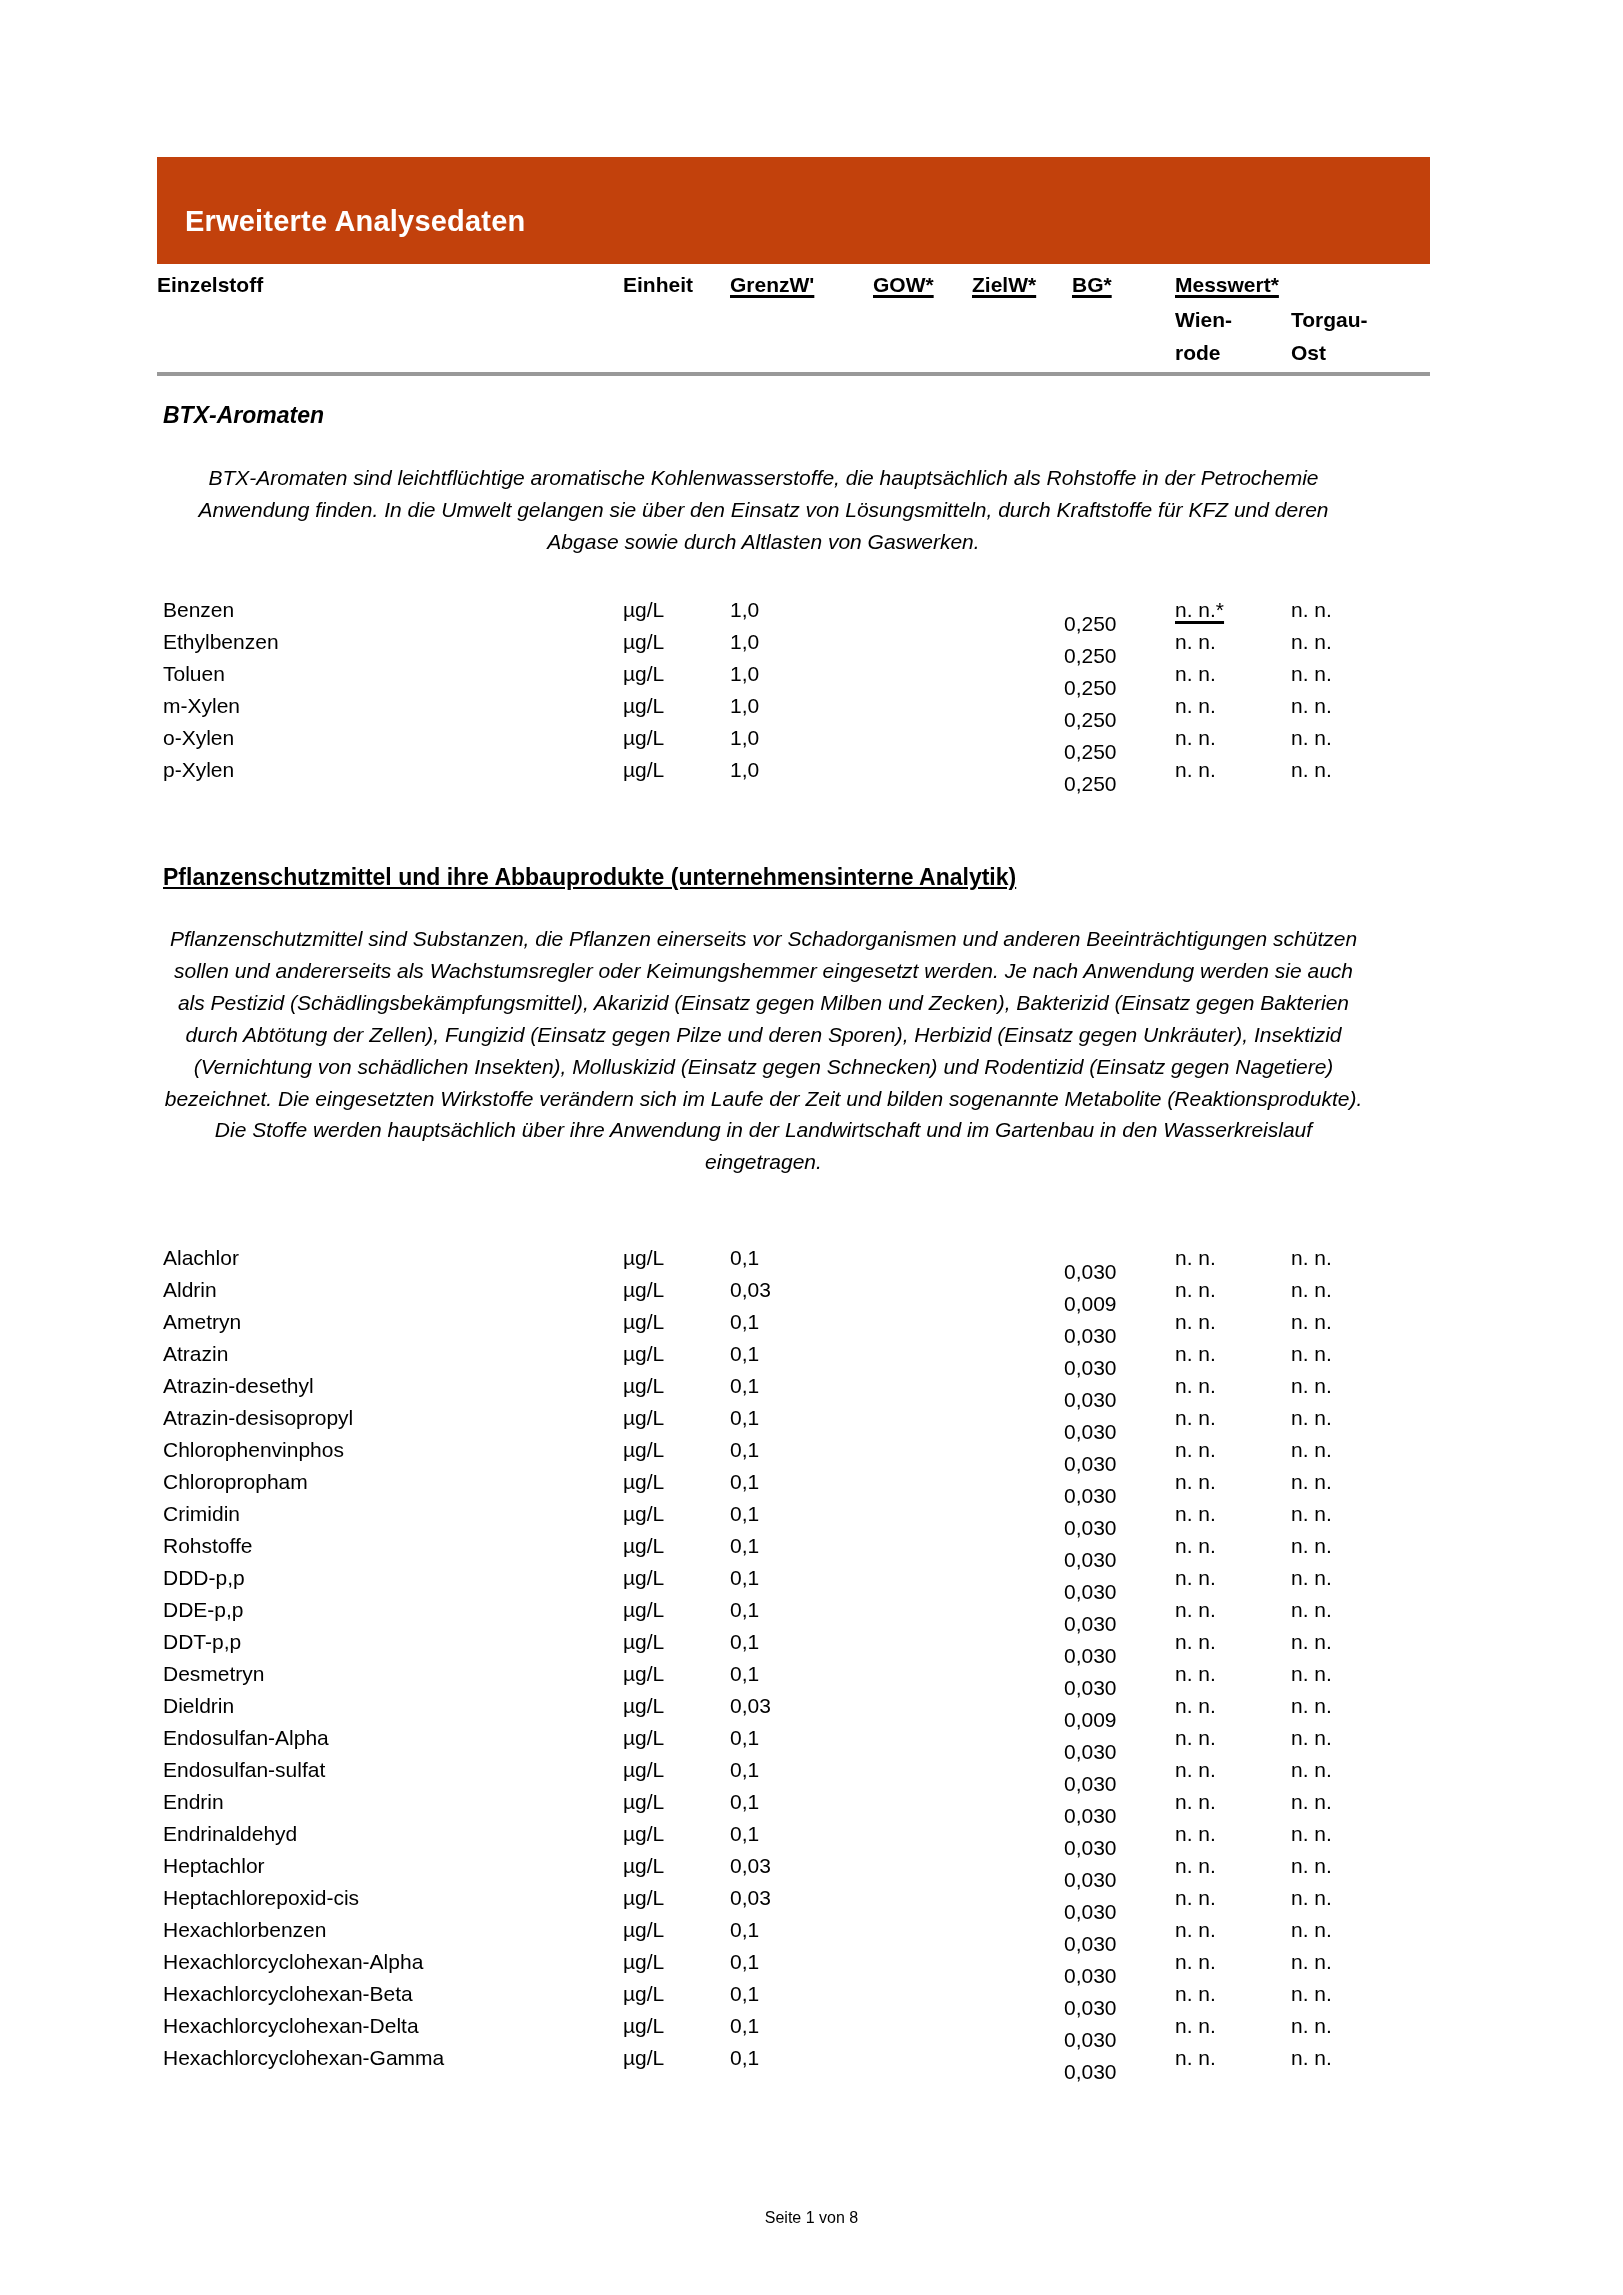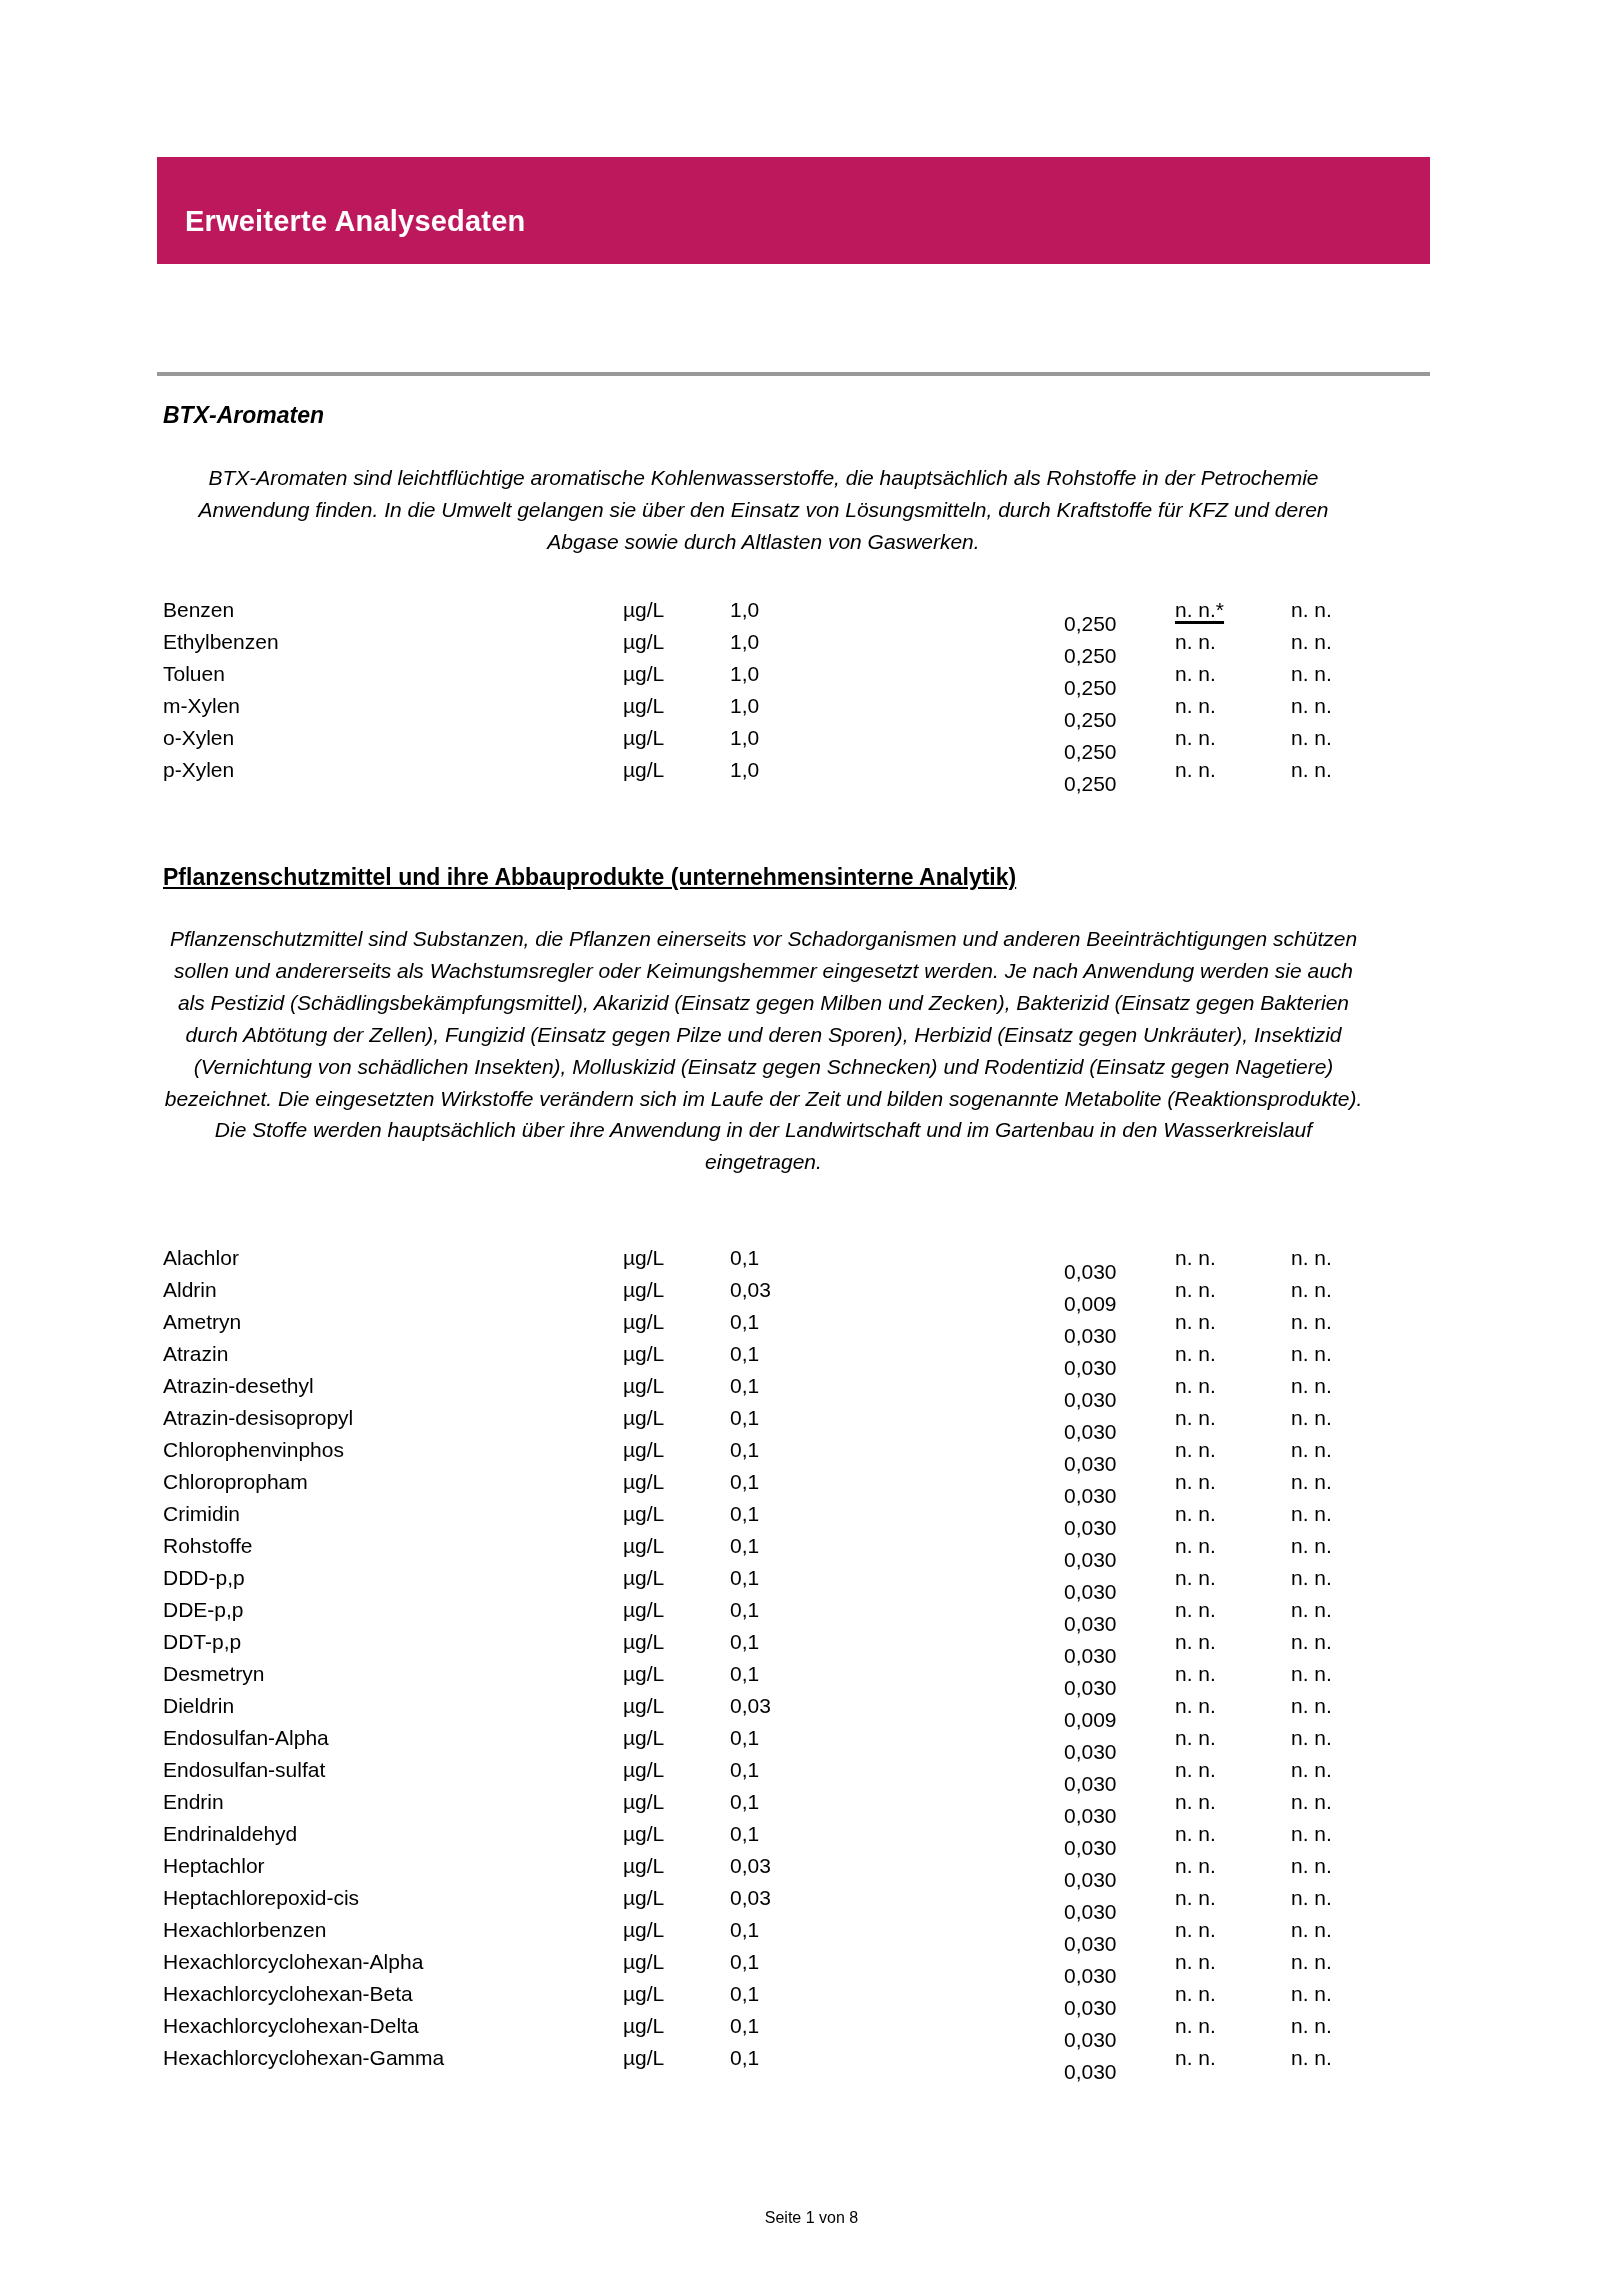--- a/index.html
+++ b/index.html
@@ -21,21 +21,21 @@
     height: 2295px;
   }
 
   
   .title-bar {
     position: absolute;
     left: 157px;
     top: 157px;
     width: 1273px;
     height: 107px;
-    background: #be185d;
+    background: #c2410c;
   }
   .title-bar-text {
     position: absolute;
     left: 28px;
     bottom: 26px;
     color: #ffffff;
     font-size: 29px;
     font-weight: bold;
     letter-spacing: 0.2px;
     white-space: nowrap;
@@ -131,20 +131,33 @@
 </style>
 </head>
 <body>
 
 <div class="page">
 
   <div class="title-bar">
     <div class="title-bar-text">Erweiterte Analysedaten</div>
   </div>
 
+  <div class="thead">
+    <span class="hcell h-einzelstoff">Einzelstoff</span>
+    <span class="hcell h-einheit">Einheit</span>
+    <span class="hcell h-grenzw u">GrenzW'</span>
+    <span class="hcell h-gow u">GOW*</span>
+    <span class="hcell h-zielw u">ZielW*</span>
+    <span class="hcell h-bg u">BG*</span>
+    <span class="hcell h-messwert u">Messwert*</span>
+    <span class="hcell h-wien1">Wien-</span>
+    <span class="hcell h-wien2">rode</span>
+    <span class="hcell h-torg1">Torgau-</span>
+    <span class="hcell h-torg2">Ost</span>
+  </div>
 
   <div class="hrule-gray"></div>
 
   <div class="section-title" style="top:402px;font-style:italic;">BTX-Aromaten</div>
   <div class="section-para" style="top:462px;">BTX-Aromaten sind leichtflüchtige aromatische Kohlenwasserstoffe, die hauptsächlich als Rohstoffe in der Petrochemie Anwendung finden. In die Umwelt gelangen sie über den Einsatz von Lösungsmitteln, durch Kraftstoffe für KFZ und deren Abgase sowie durch Altlasten von Gaswerken.</div>
   <div class="rows" id="rows-btx" style="top:594px;">
       <div class="row">
         <span class="c-name">Benzen</span>
         <span class="c-unit">µg/L</span>
         <span class="c-grenzw">1,0</span>

